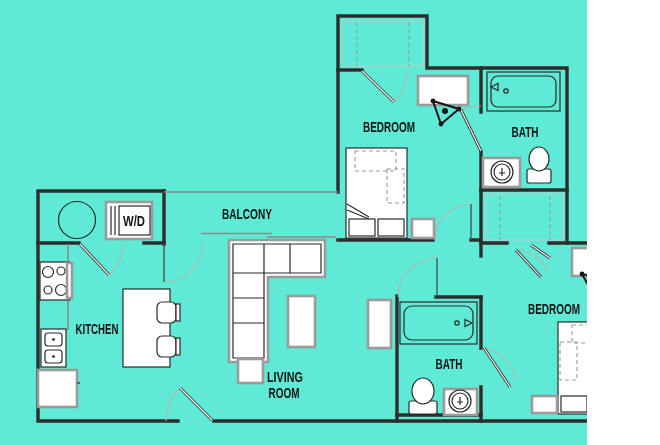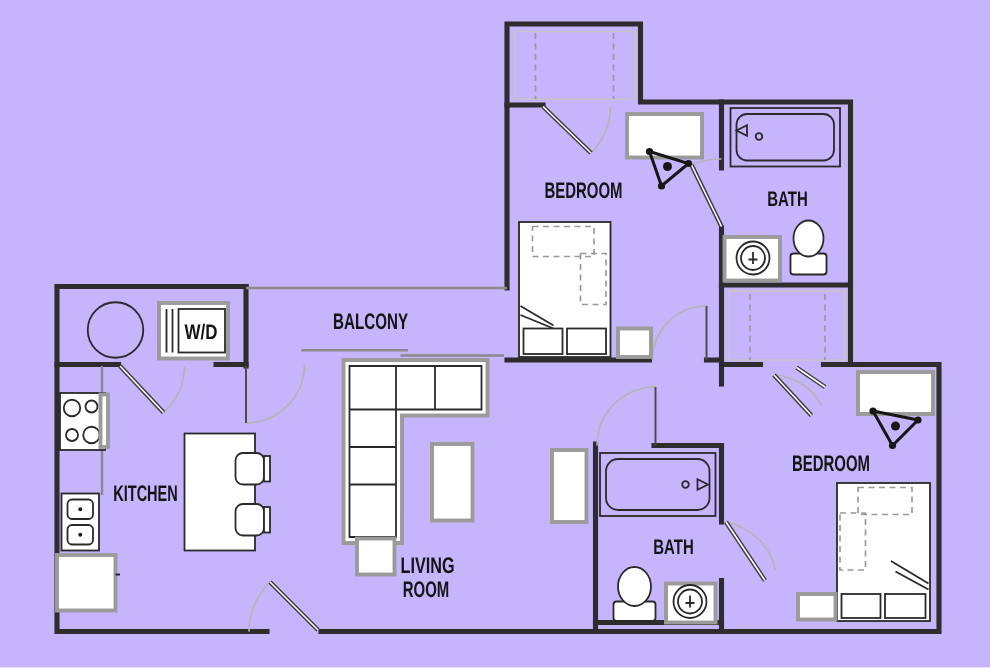--- a/index.html
+++ b/index.html
@@ -1,16 +1,16 @@
 <!DOCTYPE html>
 <html><head>
 <meta charset="utf-8">
 <style>
   html,body{margin:0;padding:0;background:#ffffff;}
-  #stage{position:relative;width:660px;height:445px;background:#c4b5fd;overflow:hidden;
+  #stage{position:relative;width:587px;height:445px;background:#5eead4;overflow:hidden;
          font-family:"Liberation Sans",sans-serif;}
   svg{position:absolute;left:0;top:0;}
   .wall{stroke:#2d2d2d;stroke-width:3.4;fill:none;stroke-linecap:square;stroke-linejoin:miter;}
   .thin{stroke:#2a2a2a;stroke-width:1.2;fill:none;}
   .thinf{stroke:#2a2a2a;stroke-width:1.2;fill:#ffffff;}
   .gray{stroke:#9b9b9b;stroke-width:2.6;fill:#ffffff;}
   .grayline{stroke:#8a8a8a;stroke-width:1.6;fill:none;}
   .dash{stroke:#999999;stroke-width:1.1;fill:none;stroke-dasharray:4 3;}
   .inner{stroke:#c6c6c6;stroke-width:1;fill:none;}
   .arc{stroke:#b4b4b4;stroke-width:1.1;fill:none;}

